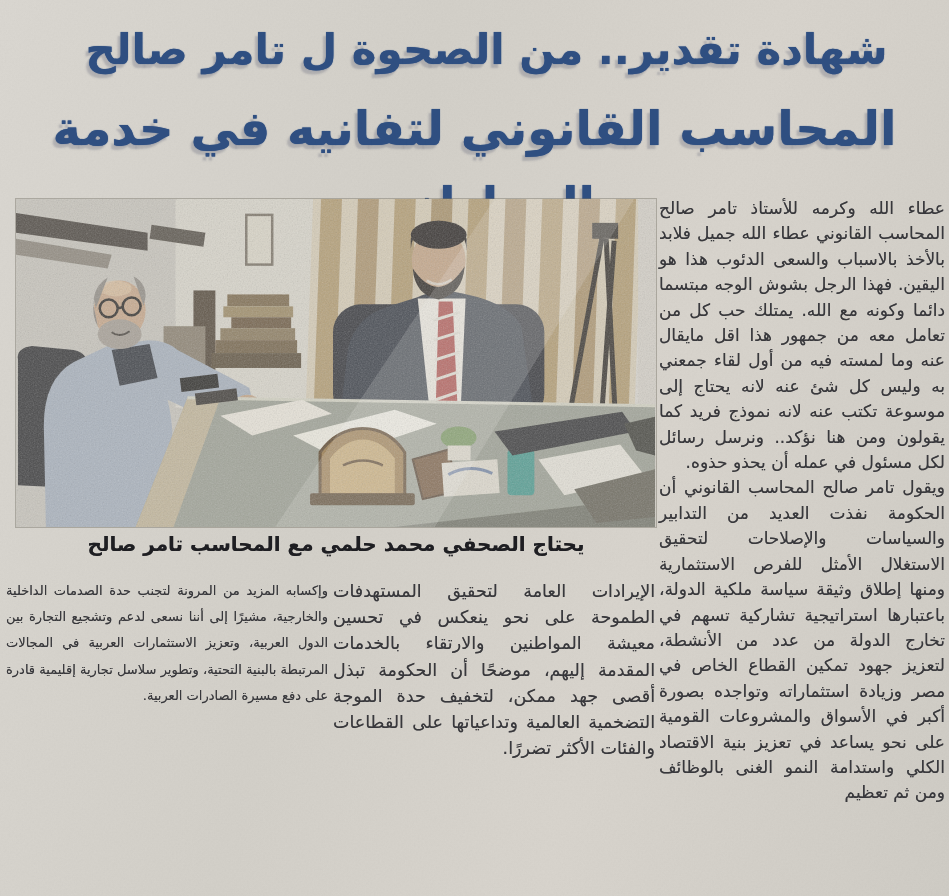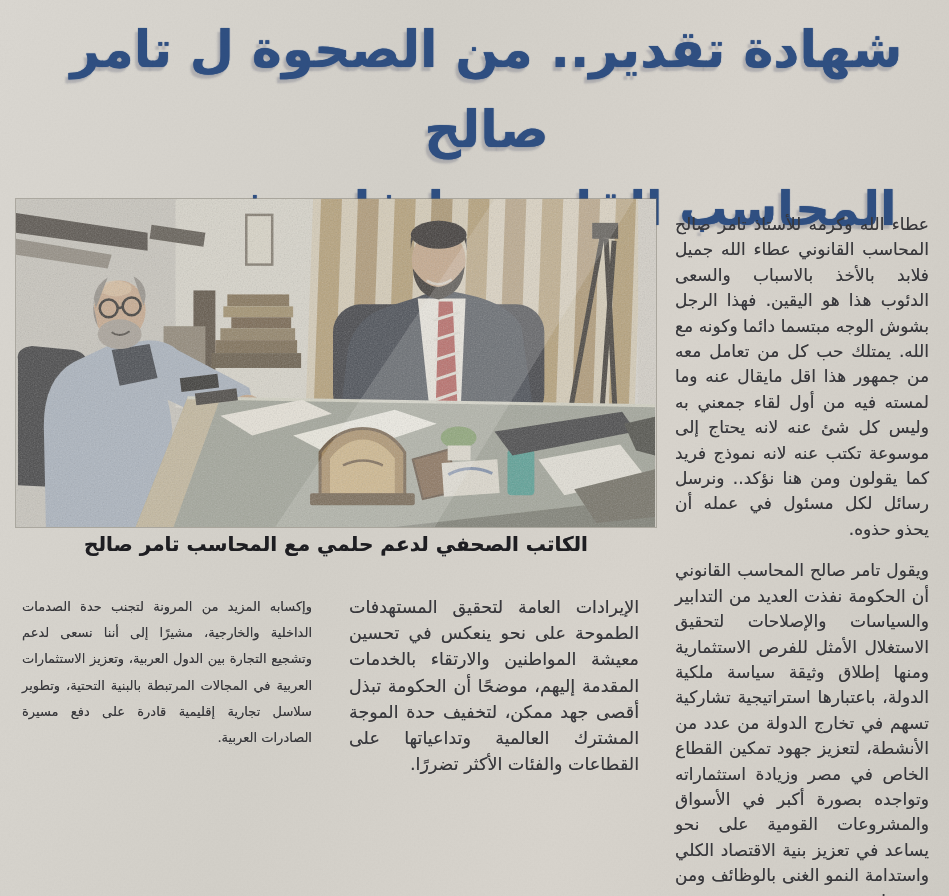--- a/index.html
+++ b/index.html
@@ -14,40 +14,40 @@
     width:949px;height:896px;position:relative;overflow:hidden;
     background:linear-gradient(105deg,#dad7d1 0%,#d3d0c9 38%,#d8d4cd 66%,#cfccc5 100%);
     font-family:"DejaVu Sans",sans-serif;
     direction:rtl;
   }
   .headline{
     position:absolute;top:10px;right:0;left:0;
     text-align:center;color:var(--headline);font-weight:bold;
     text-shadow:0 0 1px currentColor,-3px 4px 2px rgba(95,100,120,.30);
   }
-  .headline .l1{font-size:51px;line-height:80px;letter-spacing:-1px;margin-left:24px;}
+  .headline .l1{font-size:42px;line-height:80px;letter-spacing:-1px;margin-left:24px;}
   .headline .l2{font-size:48px;line-height:76px;letter-spacing:-1px;}
   .photo-block{
     position:absolute;top:198px;right:292px;left:16px;width:642px;height:330px;
   }
   .photo-block svg{
     width:642px;height:330px;display:block;
     border:1px solid rgba(120,115,105,.45);
   }
   .caption{
     position:absolute;top:532px;right:292px;left:16px;width:642px;
     text-align:center;font-weight:bold;font-size:20px;color:var(--caption);
     text-shadow:0 0 .6px rgba(20,20,25,.6);
   }
   .col{
     position:absolute;color:var(--body);
     font-size:17px;line-height:25.4px;
     text-shadow:0 0 .6px rgba(45,45,50,.55);
   }
-  .col .para{margin:16px;text-align:justify;}
+  .col .para{margin:0;text-align:justify;}
   .col-right{top:196px;right:4px;left:659px;width:286px;height:690px;}
   .col-middle{top:578px;right:294px;left:333px;width:322px;line-height:26.2px;font-size:17.5px;}
   .col-left{top:578px;right:621px;left:6px;width:322px;line-height:26.2px;font-size:13px;}
   .grain{
     position:absolute;inset:0;width:949px;height:896px;
     pointer-events:none;mix-blend-mode:multiply;opacity:.55;
   }
 </style>
 </head>
 <body>
@@ -186,28 +186,28 @@
       <polygon points="610,226 641,219 641,258 622,253" fill="#44443e"></polygon>
       <polygon points="560,292 641,272 641,320 582,326" fill="#6a675c"></polygon>
     </g>
 
     <polygon points="260,330 480,0 620,0 420,330" fill="#ffffff" opacity="0.17"></polygon>
     <rect x="0" y="0" width="642" height="330" fill="#e8e4da" opacity="0.12"></rect>
     <rect x="0" y="0" width="642" height="330" filter="url(#pgrain)"></rect>
   </svg>
 </div>
 
-<div class="caption">الكاتب الصحفي لدعم حلمي مع المحاسب تامر صالح</div>
+<div class="caption">يحتاج الصحفي محمد حلمي مع المحاسب تامر صالح</div>
 
 <div class="col col-right">
     <p class="para">عطاء الله وكرمه للأستاذ تامر صالح المحاسب القانوني عطاء الله جميل فلابد بالأخذ بالاسباب والسعى الدئوب هذا هو اليقين. فهذا الرجل بشوش الوجه مبتسما دائما وكونه مع الله. يمتلك حب كل من تعامل معه من جمهور هذا اقل مايقال عنه وما لمسته فيه من أول لقاء جمعني به وليس كل شئ عنه لانه يحتاج إلى موسوعة تكتب عنه لانه نموذج فريد كما يقولون ومن هنا نؤكد.. ونرسل رسائل لكل مسئول في عمله أن يحذو حذوه.</p>
     <p class="para">ويقول تامر صالح المحاسب القانوني أن الحكومة نفذت العديد من التدابير والسياسات والإصلاحات لتحقيق الاستغلال الأمثل للفرص الاستثمارية ومنها إطلاق وثيقة سياسة ملكية الدولة، باعتبارها استراتيجية تشاركية تسهم في تخارج الدولة من عدد من الأنشطة، لتعزيز جهود تمكين القطاع الخاص في مصر وزيادة استثماراته وتواجده بصورة أكبر في الأسواق والمشروعات القومية على نحو يساعد في تعزيز بنية الاقتصاد الكلي واستدامة النمو الغنى بالوظائف ومن ثم تعظيم</p>
   </div>
 <div class="col col-middle">
-    <p class="para">الإيرادات العامة لتحقيق المستهدفات الطموحة على نحو ينعكس في تحسين معيشة المواطنين والارتقاء بالخدمات المقدمة إليهم، موضحًا أن الحكومة تبذل أقصى جهد ممكن، لتخفيف حدة الموجة المشترك العالمية وتداعياتها على القطاعات والفئات الأكثر تضررًا.</p>
+    <p class="para">الإيرادات العامة لتحقيق المستهدفات الطموحة على نحو ينعكس في تحسين معيشة المواطنين والارتقاء بالخدمات المقدمة إليهم، موضحًا أن الحكومة تبذل أقصى جهد ممكن، لتخفيف حدة الموجة التضخمية العالمية وتداعياتها على القطاعات والفئات الأكثر تضررًا.</p>
   </div>
 <div class="col col-left">
     <p class="para">وإكسابه المزيد من المرونة لتجنب حدة الصدمات الداخلية والخارجية، مشيرًا إلى أننا نسعى لدعم وتشجيع التجارة بين الدول العربية، وتعزيز الاستثمارات العربية في المجالات المرتبطة بالبنية التحتية، وتطوير سلاسل تجارية إقليمية قادرة على دفع مسيرة الصادرات العربية.</p>
   </div>
 
 <svg class="grain">
   <defs>
     <filter id="paperg" x="0" y="0" width="100%" height="100%">
       <feTurbulence type="fractalNoise" baseFrequency="0.55" numOctaves="2" stitchTiles="stitch"></feTurbulence>
       <feColorMatrix type="saturate" values="0"></feColorMatrix>

